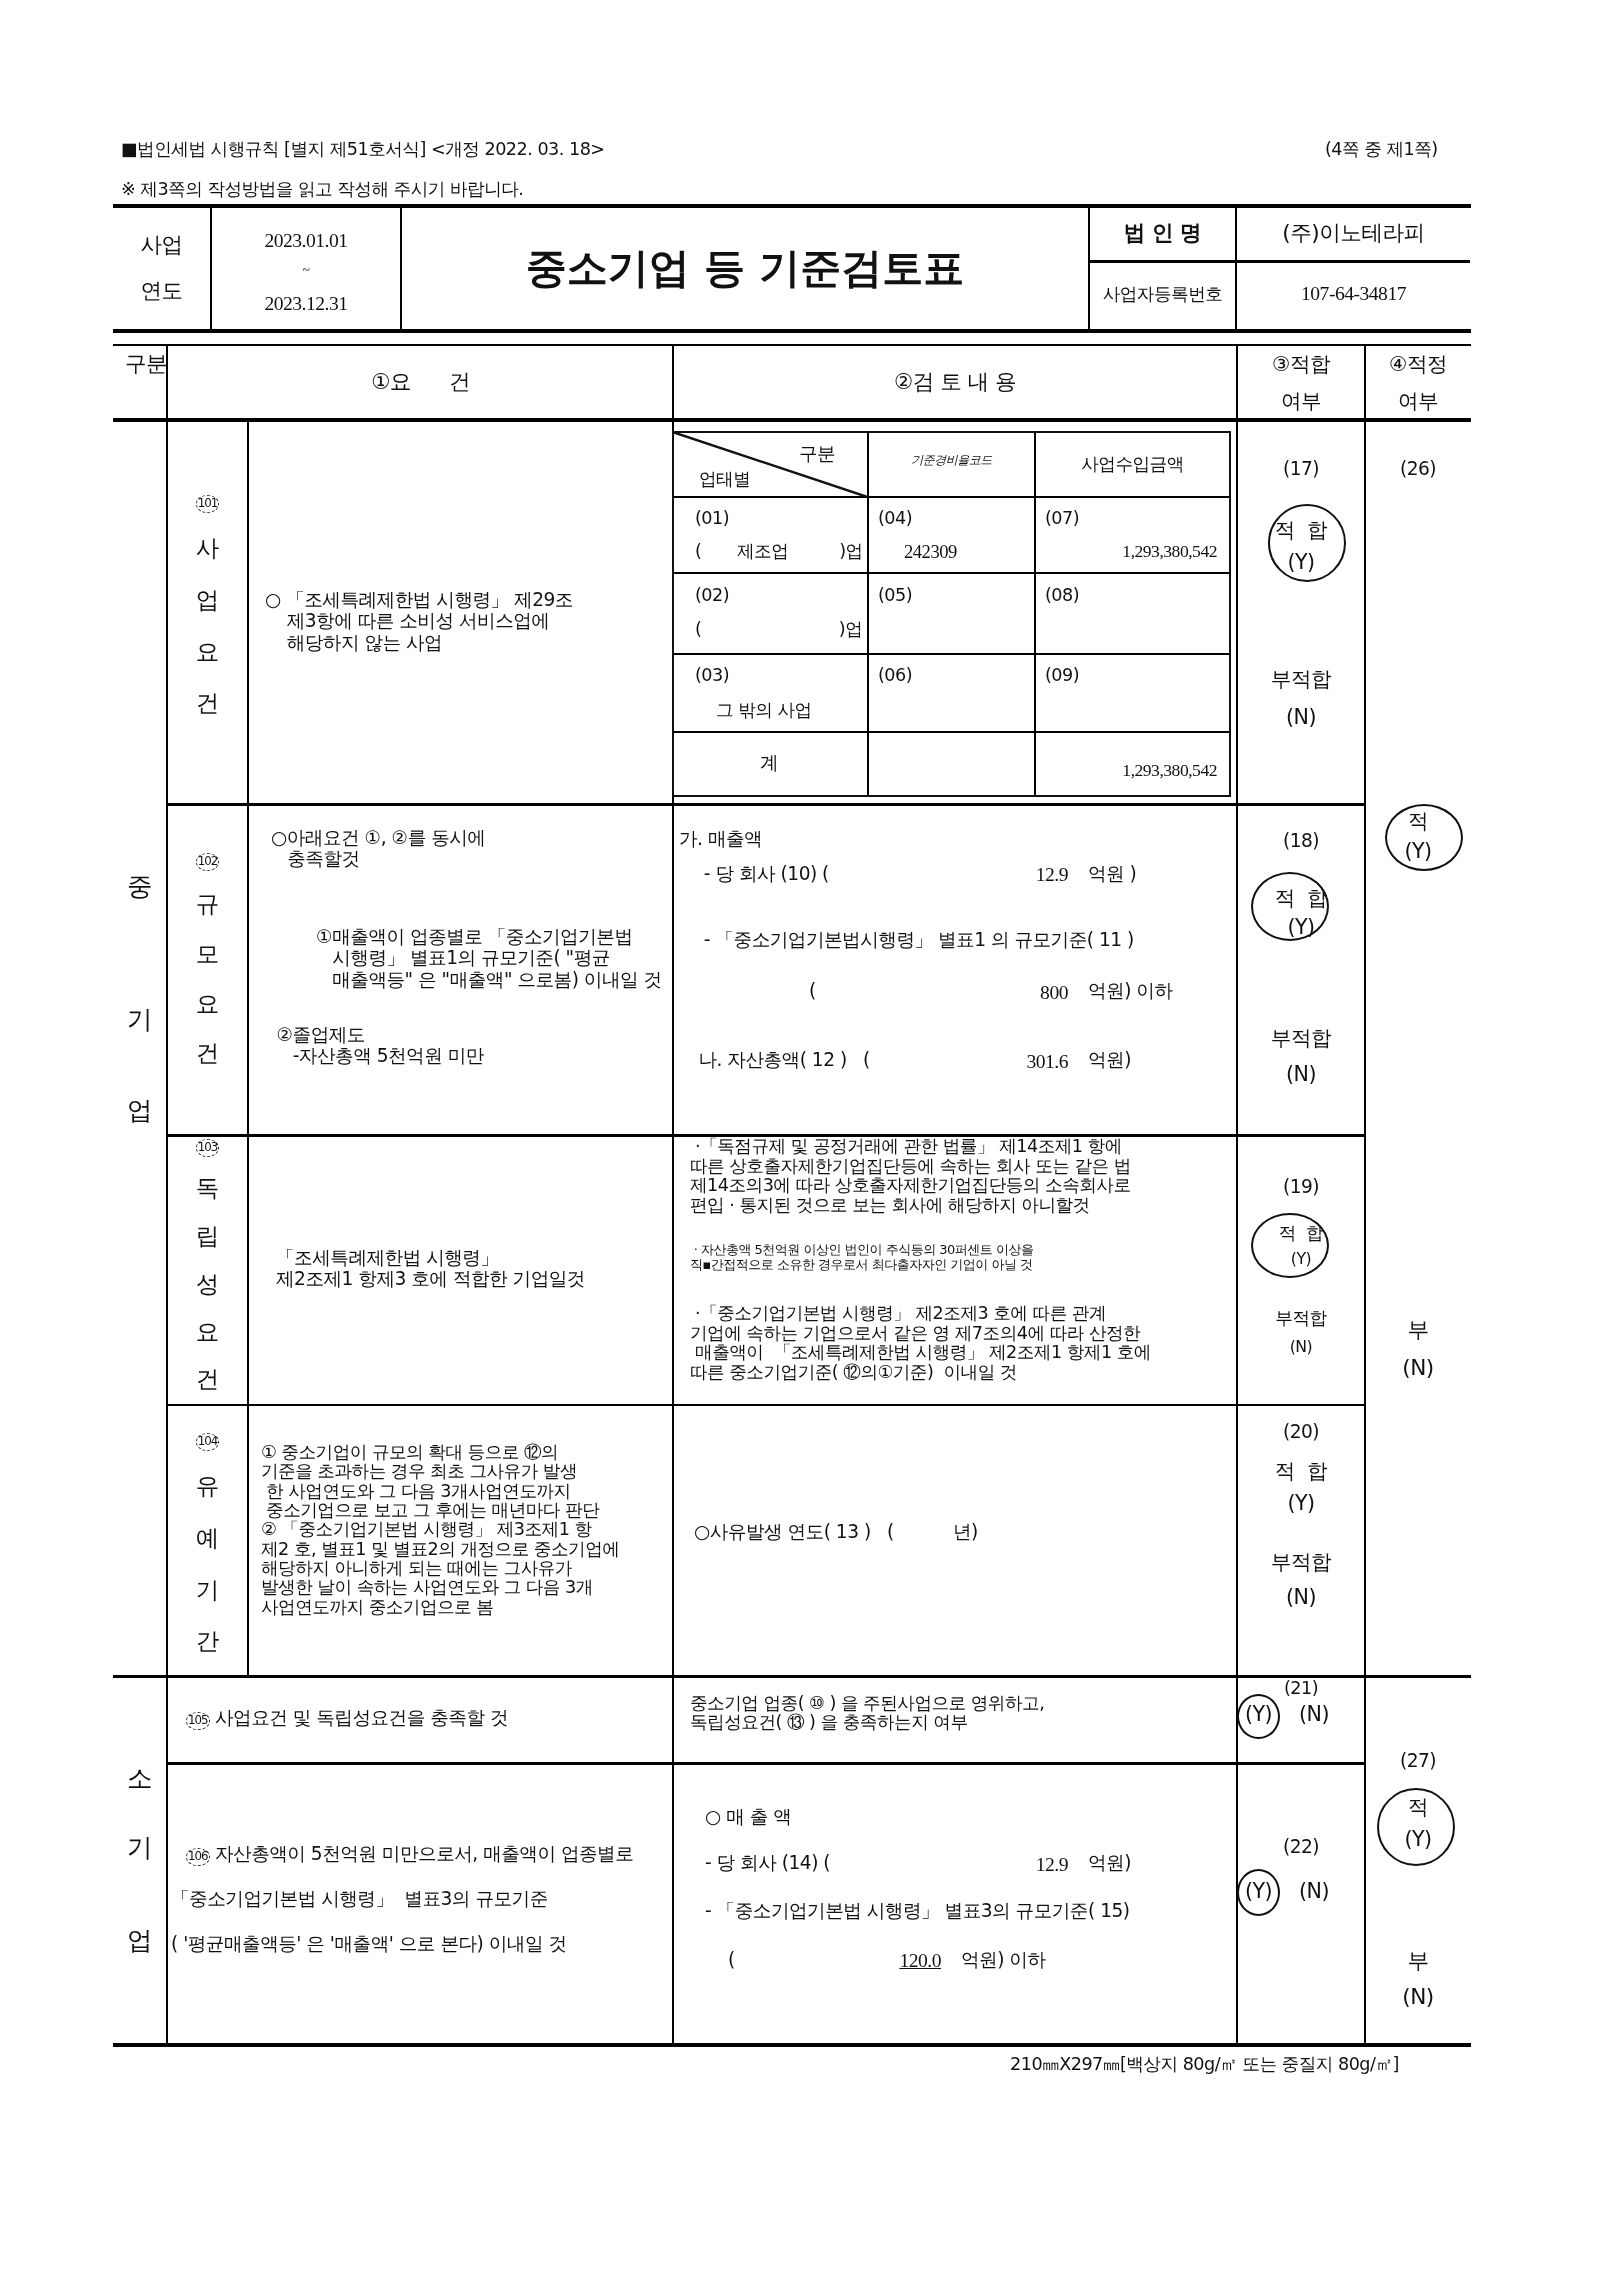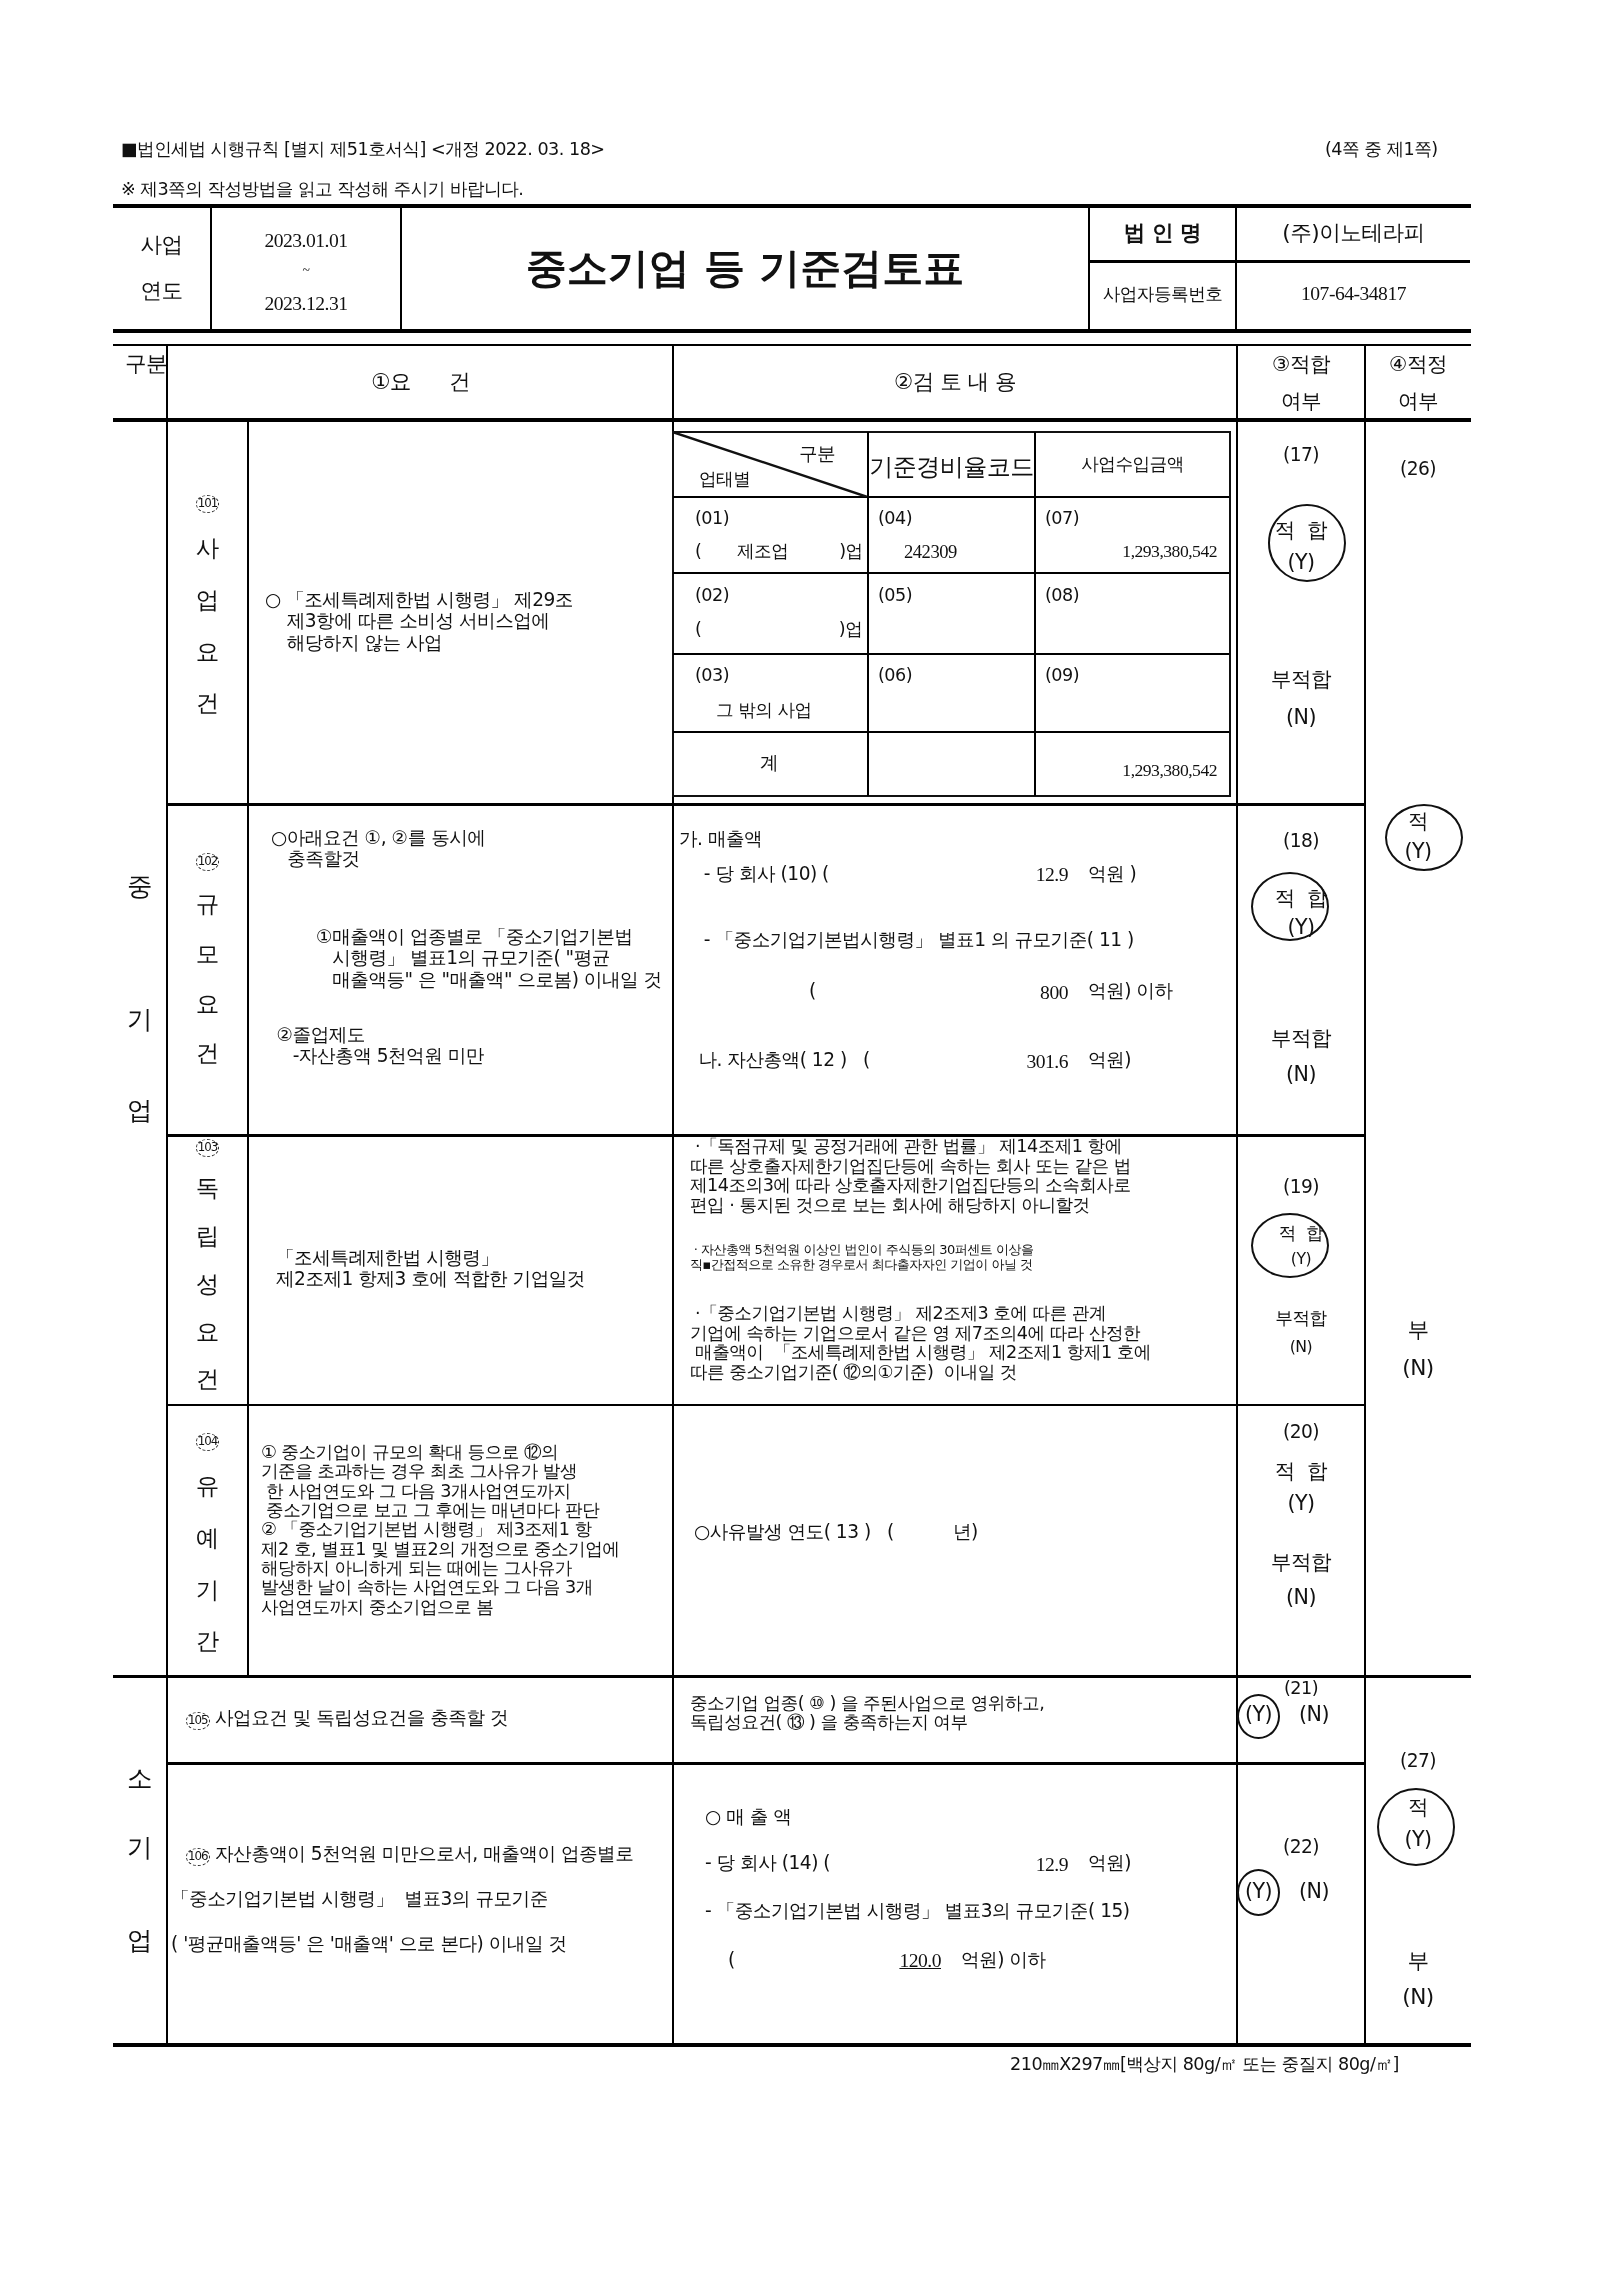--- a/index.html
+++ b/index.html
@@ -91,21 +91,21 @@
 <div class="vl" style="left:1034px;top:432px;width:2px;height:364px;"></div>
 <div class="hl" style="left:673px;top:496px;width:556px;height:2px;"></div>
 <div class="hl" style="left:673px;top:572px;width:556px;height:2px;"></div>
 <div class="hl" style="left:673px;top:653px;width:556px;height:2px;"></div>
 <div class="hl" style="left:673px;top:731px;width:556px;height:2px;"></div>
 <svg class="abs" style="left:673px;top:432px;" width="194" height="65" viewBox="0 0 198 66">
     <line x1="0" y1="0" x2="198" y2="66" stroke="#111" stroke-width="2.5"></line>
   </svg>
 <div class="t" style="left:799px;top:443px;font-size:18.6px;">구분</div>
 <div class="t" style="left:699px;top:469px;font-size:17.6px;">업태별</div>
-<div class="t ctr" style="left:869px;top:454px;width:165px;font-size:24px;">기준경비율코드</div>
+<div class="t ctr" style="left:869px;top:454px;width:165px;font-size:12px;font-style:italic;">기준경비율코드</div>
 <div class="t ctr" style="left:1036px;top:454px;width:193px;font-size:17.6px;">사업수입금액</div>
 
 <div class="t" style="left:695px;top:508px;font-size:17.6px;">(01)</div>
 <div class="t" style="left:695px;top:541px;font-size:17.6px;">(       제조업          )업</div>
 <div class="t" style="left:878px;top:508px;font-size:17.6px;">(04)</div>
 <div class="t serif" style="left:904px;top:541px;font-size:18.6px;">242309</div>
 <div class="t" style="left:1045px;top:508px;font-size:17.6px;">(07)</div>
 <div class="t serif" style="left:1036px;top:541px;width:181px;text-align:right;font-size:17.6px;">1,293,380,542</div>
 
 <div class="t" style="left:695px;top:585px;font-size:17.6px;">(02)</div>
@@ -114,21 +114,21 @@
 <div class="t" style="left:1045px;top:585px;font-size:17.6px;">(08)</div>
 
 <div class="t" style="left:695px;top:665px;font-size:17.6px;">(03)</div>
 <div class="t" style="left:716px;top:700px;font-size:17.6px;">그 밖의 사업</div>
 <div class="t" style="left:878px;top:665px;font-size:17.6px;">(06)</div>
 <div class="t" style="left:1045px;top:665px;font-size:17.6px;">(09)</div>
 
 <div class="t" style="left:760px;top:752px;font-size:18.6px;">계</div>
 <div class="t serif" style="left:1036px;top:760px;width:181px;text-align:right;font-size:17.6px;">1,293,380,542</div>
 
-<div class="t ctr" style="left:1238px;top:444px;width:126px;font-size:18.6px;">(17)</div>
+<div class="t ctr" style="left:1238px;top:458px;width:126px;font-size:18.6px;">(17)</div>
 <div class="circle" style="left:1268px;top:504px;width:78px;height:78px;"></div>
 <div class="t ctr" style="left:1238px;top:519px;width:126px;font-size:20.6px;">적  합</div>
 <div class="t ctr" style="left:1238px;top:551px;width:126px;font-size:20.6px;">(Y)</div>
 <div class="t ctr" style="left:1238px;top:668px;width:126px;font-size:20.6px;">부적합</div>
 <div class="t ctr" style="left:1238px;top:706px;width:126px;font-size:20.6px;">(N)</div>
 <div class="t ctr" style="left:1366px;top:458px;width:104px;font-size:18.6px;">(26)</div>
 
 <div class="vert" style="left:168px;top:853px;width:79px;gap:17.6px;">
   <span class="circnum">102</span>
   <span>규</span>

